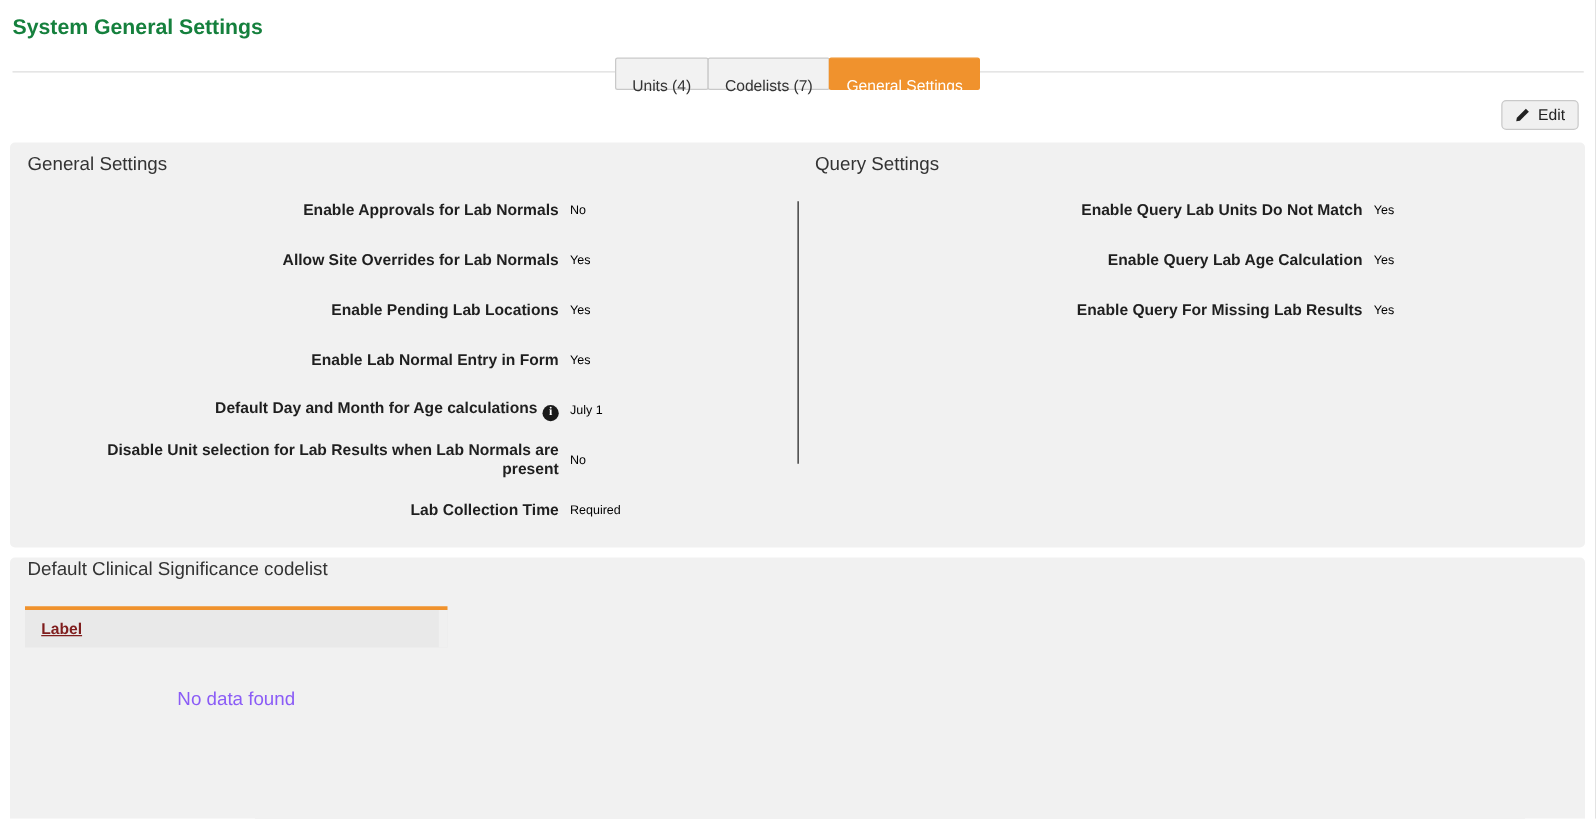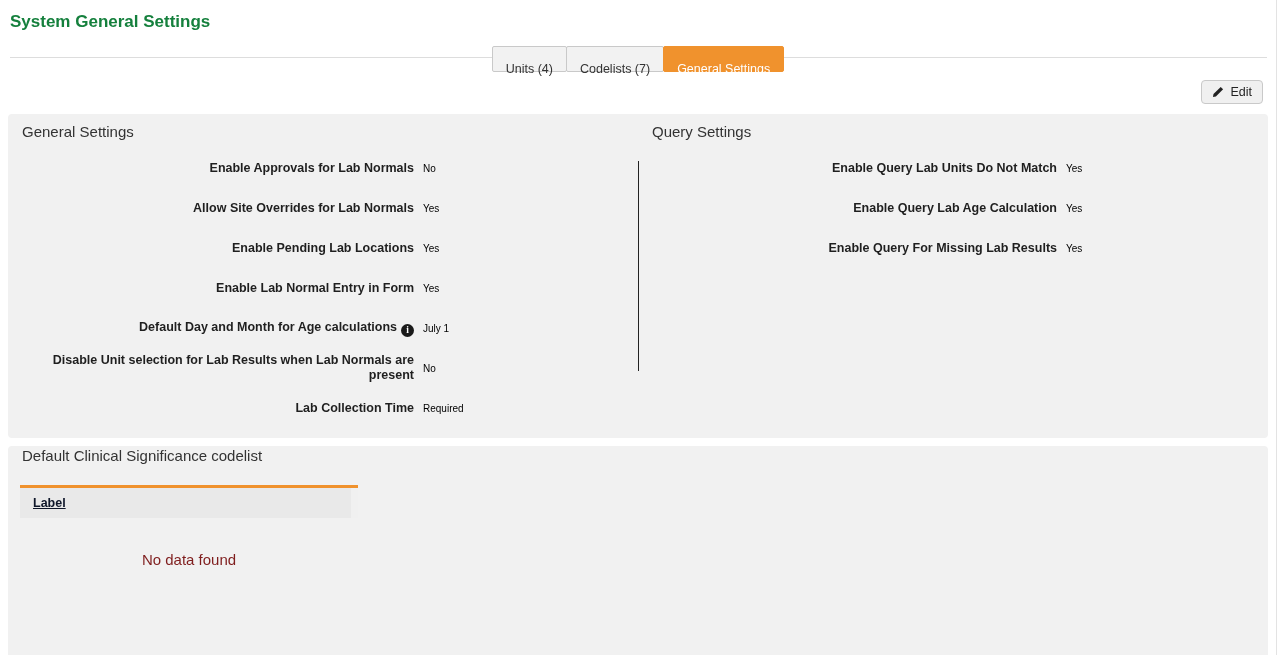--- a/index.html
+++ b/index.html
@@ -117,20 +117,21 @@
     width: 1px;
     height: 210px;
     background: #222;
   }
 
   .rows { margin-top: 6px; }
   .row {
     display: flex;
     align-items: center;
     height: 40px;
+    margin-left: 33px;
   }
   .row .lbl {
     width: 406px;
     text-align: right;
     font-weight: bold;
     font-size: 12.5px;
     color: #1f1f1f;
     line-height: 15px;
   }
   .col-right .row .lbl { width: 419px; }
@@ -166,32 +167,32 @@
     height: 30px;
     background: #e9e9e9;
   }
   .table-header .cell {
     flex: 1;
     display: flex;
     align-items: center;
     padding-left: 13px;
     font-size: 12.5px;
     font-weight: bold;
-    color: #0f172a;
+    color: #7f1d1d;
     text-decoration: underline;
   }
   .table-header .scroll-gutter {
     width: 7px;
     background: #f0f0f0;
   }
   .empty-message {
     margin-top: 33px;
     text-align: center;
     font-size: 15px;
-    color: #7f1d1d;
+    color: #8b5cf6;
   }
 </style>
 </head>
 <body>
 
 <div class="page">
 
   <div class="page-title">System General Settings</div>
 
   <div class="tabbar">

